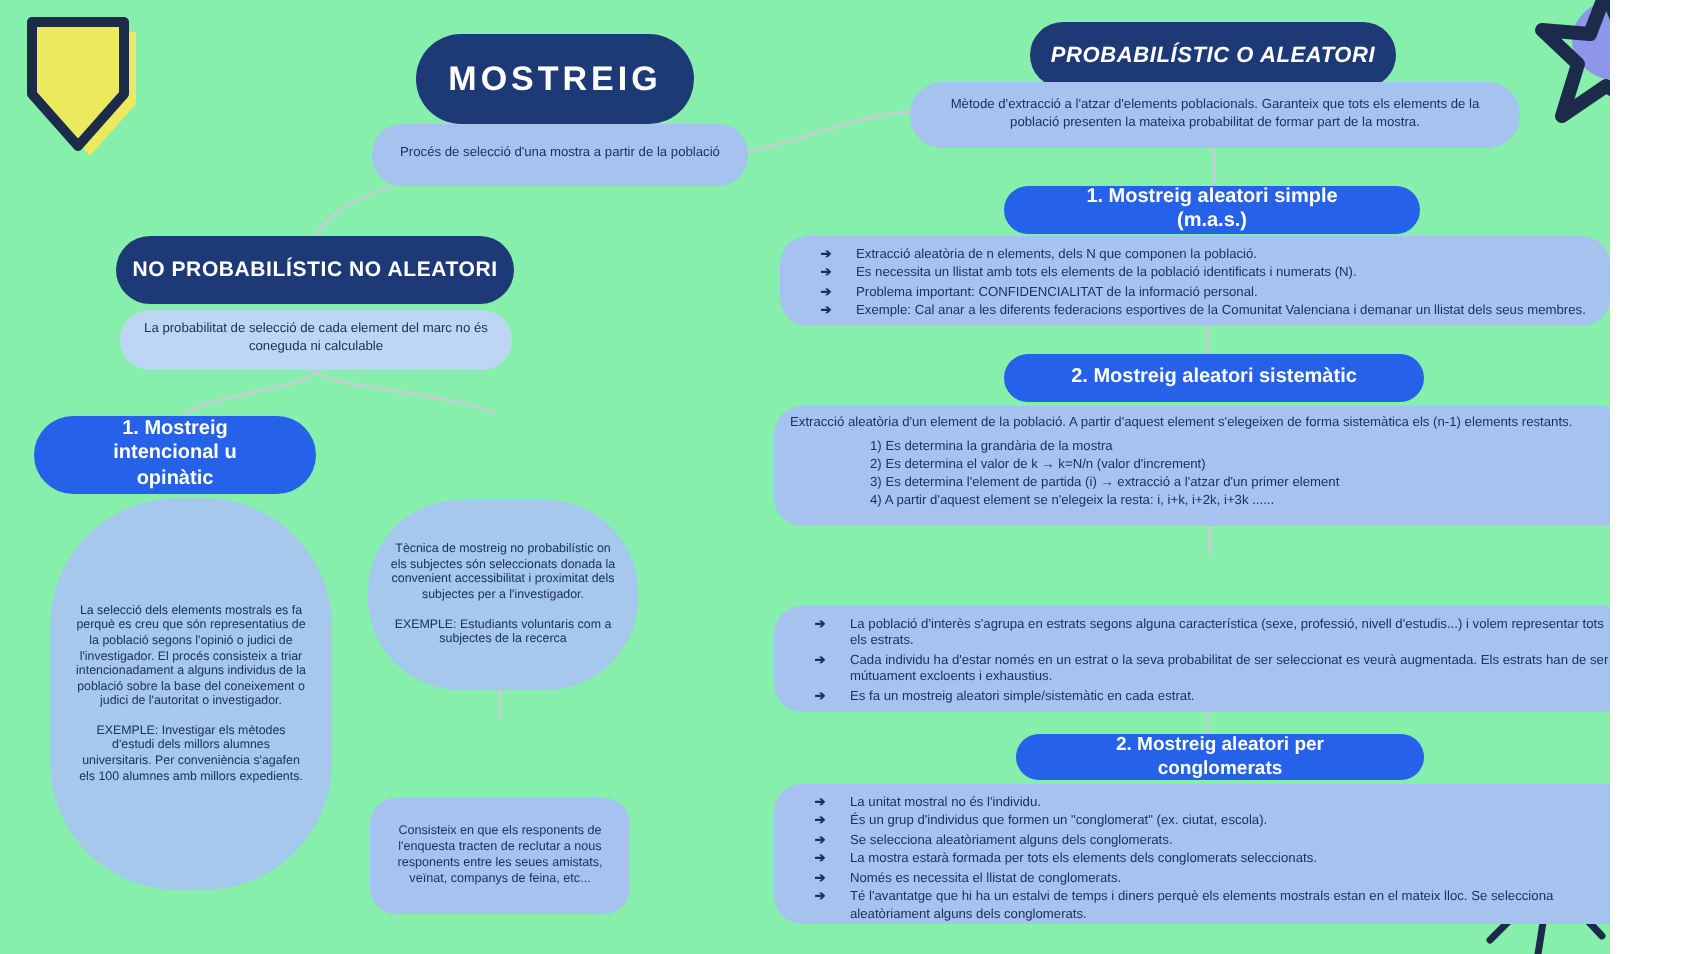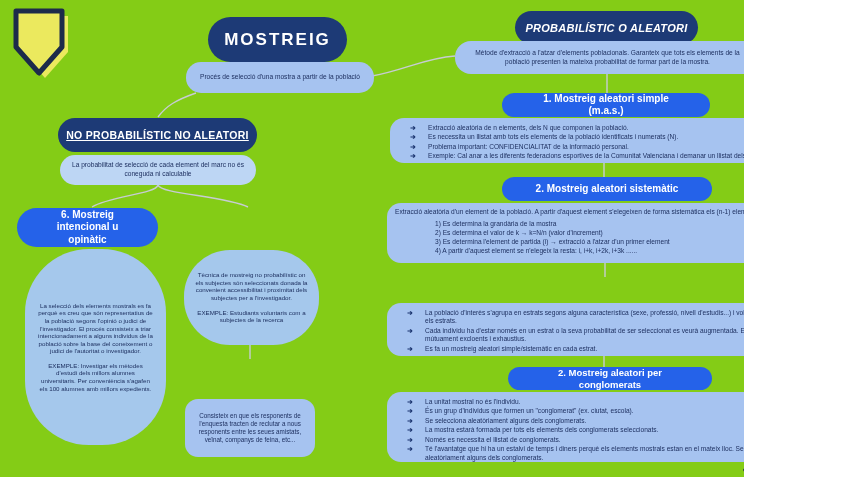--- a/index.html
+++ b/index.html
@@ -1,18 +1,18 @@
 <!DOCTYPE html>
 <html><head>
 <meta charset="utf-8">
 <style>
   html,body{margin:0;padding:0;}
   .canvas{
-    position:relative;width:744px;height:477px;overflow:hidden;
-    background:#84cc16;font-family:"Liberation Sans",sans-serif;color:#1e3060;
+    position:relative;width:805px;height:477px;overflow:hidden;
+    background:#86efac;font-family:"Liberation Sans",sans-serif;color:#1e3060;
   }
   .abs{position:absolute;box-sizing:border-box;}
   svg.layer{position:absolute;left:0;top:0;pointer-events:none;}
   .dark-pill{
     background:#1d3a76;color:#ffffff;font-weight:bold;
     display:flex;align-items:center;justify-content:center;text-align:center;
   }
   .blue-pill{
     background:#2562e9;color:#ffffff;font-weight:bold;line-height:1.25;
     display:flex;align-items:center;justify-content:center;text-align:center;padding:2px 24px;
@@ -31,21 +31,21 @@
   .example{margin-top:7px;}
   .bullet-row{display:flex;width:100%;margin:0.5px 0;}
   .arrow{flex:0 0 30px;text-align:center;color:#16306b;font-weight:bold;}
   .bullet-text{flex:1;}
   .steps{margin-left:40px;margin-top:3px;}
   .step-line{margin:0.5px 0;}
 
   
   #root-pill{left:208px;top:17px;width:139px;height:45px;border-radius:24px;font-size:17px;letter-spacing:2px;}
   #root-sub{left:186px;top:62px;width:188px;height:31px;font-size:6.6px;border-radius:15px;}
-  #np-pill{left:58px;top:118px;width:199px;height:34px;border-radius:17px;font-size:10.5px;letter-spacing:0.3px;text-decoration:underline;}
+  #np-pill{left:58px;top:118px;width:199px;height:34px;border-radius:17px;font-size:10.5px;letter-spacing:0.3px;}
   #np-note{left:60px;top:155px;width:196px;height:30px;font-size:6.6px;border-radius:15px;background:#bdd6f4;}
   #np1-pill{left:17px;top:208px;width:141px;height:39px;border-radius:20px;font-size:10px;}
   #np2-pill{left:179px;top:208px;width:142px;height:39px;border-radius:20px;font-size:10px;}
   #np1-blob{left:25px;top:249px;width:141px;height:196px;border-radius:64px;font-size:6.2px;padding:10px 13px;}
   #np2-blob{left:184px;top:250px;width:135px;height:95px;border-radius:46px;font-size:6.2px;padding:6px 11px;}
   #chain-pill{left:183px;top:359px;width:131px;height:37px;border-radius:19px;font-size:10px;}
   #chain-box{left:185px;top:399px;width:130px;height:58px;font-size:6.3px;border-radius:13px;}
   #p-pill{left:515px;top:11px;width:183px;height:33px;border-radius:17px;font-size:11px;letter-spacing:0.3px;font-style:italic;}
   #p-desc{left:455px;top:41px;width:305px;height:33px;font-size:6.6px;border-radius:16px;}
   #s1-pill{left:502px;top:93px;width:208px;height:24px;border-radius:12px;font-size:10px;}
@@ -97,21 +97,21 @@
       <path d="M45 10 L58 5"></path>
     </g>
   </svg>
 
   <div id="root-pill" class="abs dark-pill">MOSTREIG</div>
   <div id="root-sub" class="abs box">Procés de selecció d'una mostra a partir de la població</div>
 
   <div id="np-pill" class="abs dark-pill">NO PROBABILÍSTIC NO ALEATORI</div>
   <div id="np-note" class="abs box">La probabilitat de selecció de cada element del marc no és coneguda ni calculable</div>
 
-  <div id="np1-pill" class="abs blue-pill">6. Mostreig intencional u opinàtic</div>
+  <div id="np1-pill" class="abs blue-pill">1. Mostreig intencional u opinàtic</div>
 
   <div id="np1-blob" class="abs blob">
     <div>La selecció dels elements mostrals es fa perquè es creu que són representatius de la població segons l'opinió o judici de l'investigador. El procés consisteix a triar intencionadament a alguns individus de la població sobre la base del coneixement o judici de l'autoritat o investigador.</div>
     <div class="example">EXEMPLE: Investigar els mètodes d'estudi dels millors alumnes universitaris. Per conveniència s'agafen els 100 alumnes amb millors expedients.</div>
   </div>
   <div id="np2-blob" class="abs blob">
     <div>Tècnica de mostreig no probabilístic on els subjectes són seleccionats donada la convenient accessibilitat i proximitat dels subjectes per a l'investigador.</div>
     <div class="example">EXEMPLE: Estudiants voluntaris com a subjectes de la recerca</div>
   </div>
 

